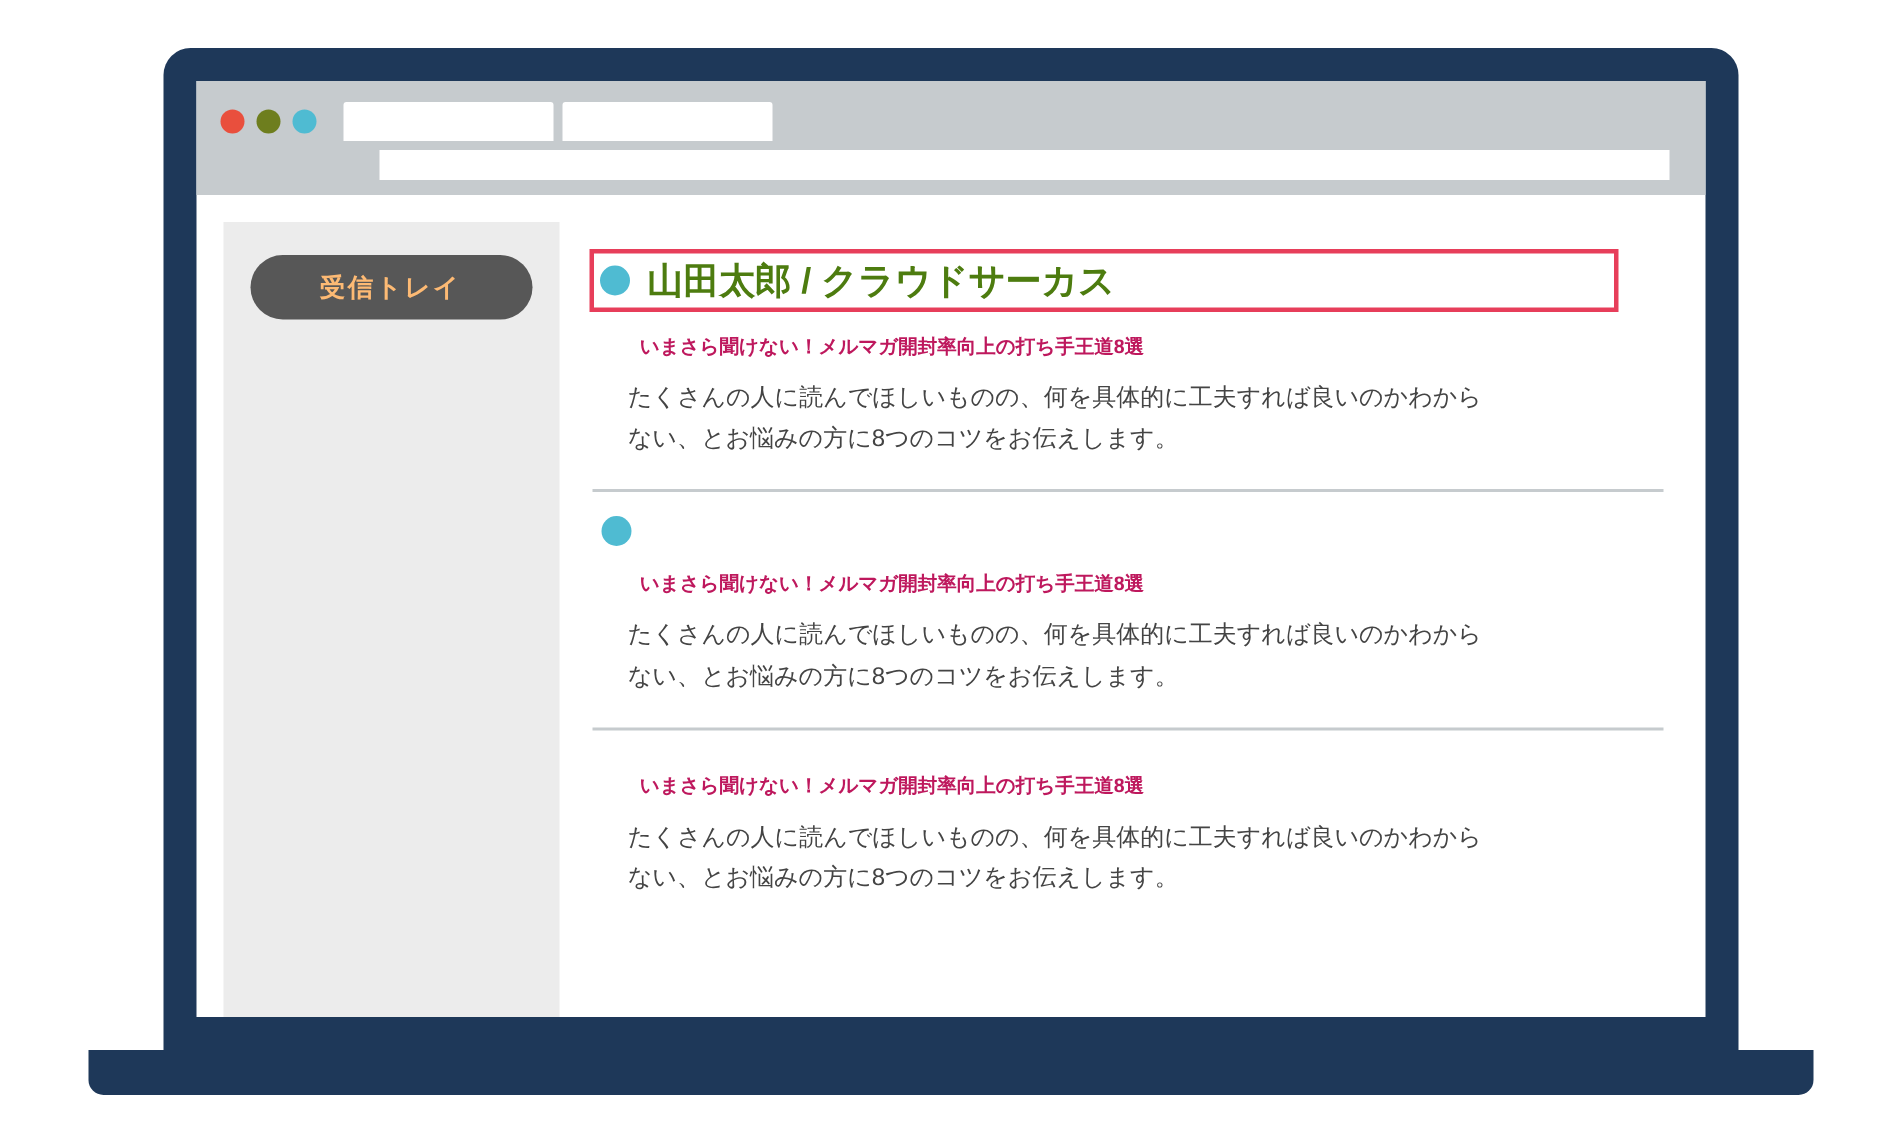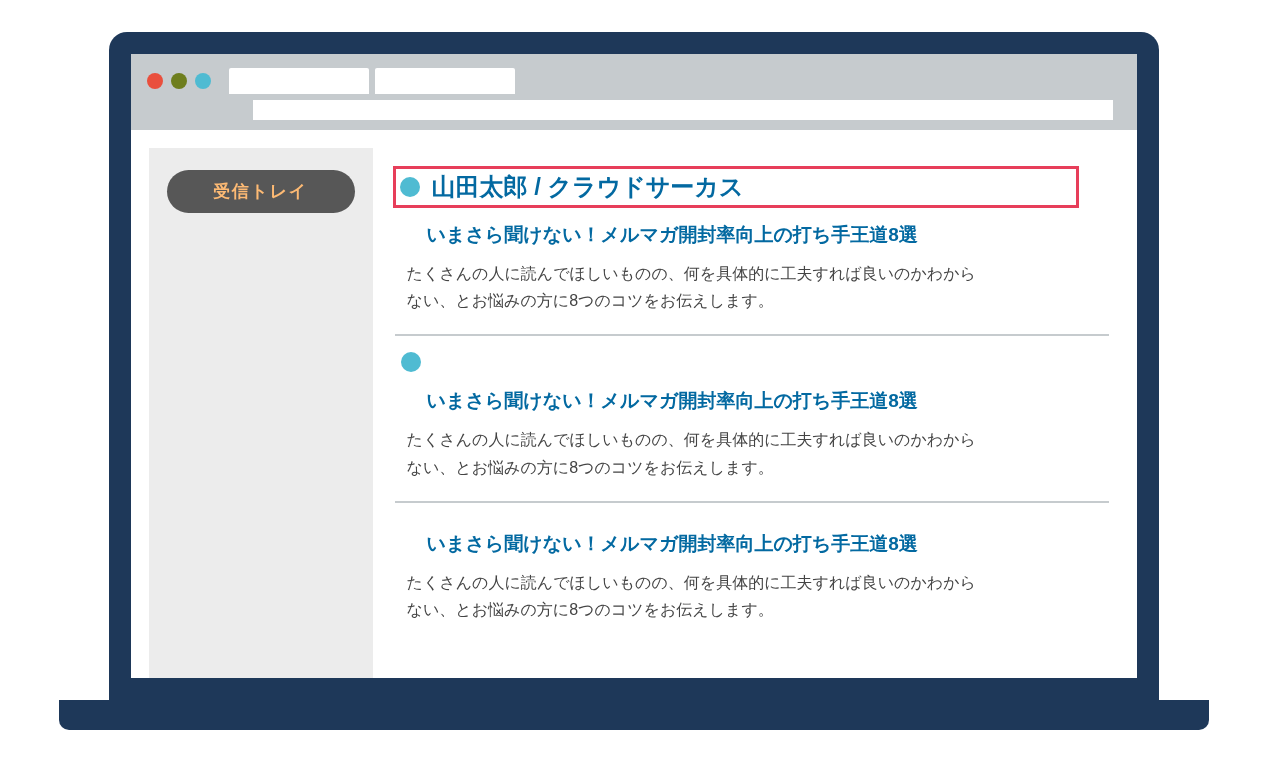--- a/index.html
+++ b/index.html
@@ -124,32 +124,32 @@
   .dot {
     width: 20px;
     height: 20px;
     border-radius: 50%;
     background: #4FBBD2;
     flex-shrink: 0;
   }
   .sender {
     font-size: 24px;
     font-weight: 800;
-    color: #0369a1;
+    color: #4d7c0f;
   }
   .subject {
     margin-top: 14px;
     margin-left: 32px;
-    font-size: 19px;
+    font-size: 13px;
     font-weight: 800;
-    color: #0369a1;
+    color: #be185d;
   }
   .preview {
     margin-top: 12px;
-    margin-left: 12px;
+    margin-left: 24px;
     font-size: 16px;
     line-height: 1.7;
     color: #444;
     max-width: 580px;
   }
 </style>
 </head>
 <body>
 
 <div class="laptop">

